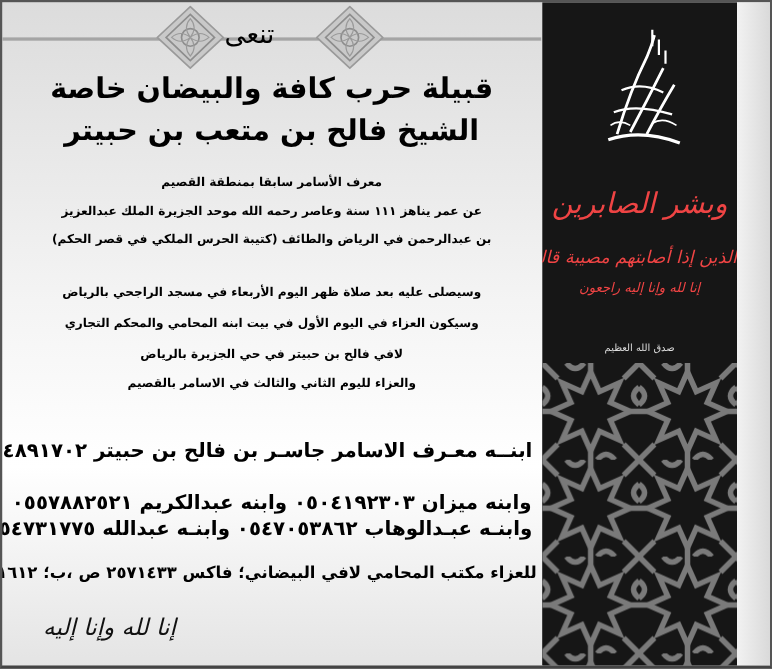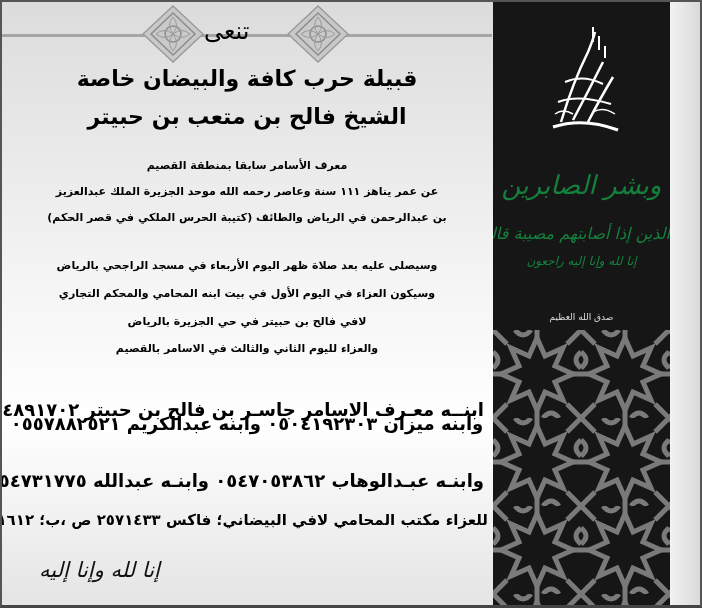--- a/index.html
+++ b/index.html
@@ -11,29 +11,29 @@
     font-family: "DejaVu Sans", sans-serif; color: #000; overflow: hidden;
   }
   .main { position: absolute; left: 0; top: 0; width: 490px; height: 100%; direction: rtl; text-align: center; }
   .top-rule { position: absolute; top: 32px; left: 0; width: 490px; height: 3px; background: #a5a5a5; }
   .header { position: absolute; top: 3px; left: 140px; width: 210px; height: 56px; }
   .ornament { position: absolute; top: 0; width: 62px; height: 58px; }
   .ornament.right { left: 145px; }
   .ornament.left { left: 0px; }
   .title { position: absolute; left: 62px; width: 83px; top: 6px; font-size: 24px; font-weight: normal; line-height: 40px; text-align: left; }
   .line { position: absolute; left: 8px; right: 8px; text-align: center; font-weight: bold; white-space: nowrap; }
-  .h1 { font-size: 22px; }
+  .h1 { font-size: 26px; }
   .t1 { font-size: 11px; }
   .t2 { font-size: 18px; }
   .t3 { font-size: 15px; }
   .side { position: absolute; left: 491px; top: 0; width: 177px; height: 100%; background: #161616; overflow: hidden; }
   .side-edge { position: absolute; left: 668px; top: 0; width: 34px; height: 100%; background: linear-gradient(to right, #f2f2f2, #d6d6d6); }
   .pattern { position: absolute; left: 0; top: 328px; width: 177px; height: 280px; }
   .bismillah { position: absolute; left: 40px; top: 20px; width: 100px; height: 120px; }
-  .calli { position: absolute; left: 0; width: 177px; text-align: center; color: #15803d; direction: rtl; font-family: "DejaVu Serif", serif; font-style: italic; white-space: nowrap; }
+  .calli { position: absolute; left: 0; width: 177px; text-align: center; color: #ef4444; direction: rtl; font-family: "DejaVu Serif", serif; font-style: italic; white-space: nowrap; }
   .sadaq { color: #ddd; font-size: 9px; font-style: normal; font-family: "DejaVu Sans", sans-serif; }
   .inna { position: absolute; left: 10px; top: 540px; width: 175px; height: 56px; direction: rtl; font-family: "DejaVu Serif", serif; font-style: italic; font-size: 21px; color: #111; text-align: center; line-height: 56px; letter-spacing: -1px; }
 </style>
 </head>
 <body>
 
 <div class="ad">
 
   <div class="main">
     <div class="top-rule"></div>
@@ -60,21 +60,21 @@
     <div class="line t1" style="top:157px;">معرف الأسامر سابقا  بمنطقة القصيم</div>
     <div class="line t1" style="top:183px;">عن عمر يناهز ١١١ سنة وعاصر رحمه الله موحد الجزيرة الملك عبدالعزيز</div>
     <div class="line t1" style="top:209px;">بن عبدالرحمن في الرياض والطائف (كتيبة الحرس الملكي في قصر الحكم)</div>
 
     <div class="line t1" style="top:257px;">وسيصلى  عليه بعد صلاة ظهر اليوم الأربعاء في مسجد الراجحي بالرياض</div>
     <div class="line t1" style="top:285px;">وسيكون العزاء في اليوم الأول في بيت ابنه المحامي والمحكم التجاري</div>
     <div class="line t1" style="top:313px;">لافي فالح بن حبيتر في حي الجزيرة  بالرياض</div>
     <div class="line t1" style="top:340px;">والعزاء لليوم الثاني والثالث في الاسامر بالقصيم</div>
 
     <div class="line t2" style="top:397px;">ابنــه معـرف الاسامر جاسـر بن فالح بن حبيتر ٠٥٠٤٨٩١٧٠٢</div>
-    <div class="line t2" style="top:411px;">وابنه ميزان ٠٥٠٤١٩٢٣٠٣ وابنه عبدالكريم ٠٥٥٧٨٨٢٥٢١</div>
+    <div class="line t2" style="top:445px;">وابنه ميزان ٠٥٠٤١٩٢٣٠٣ وابنه عبدالكريم ٠٥٥٧٨٨٢٥٢١</div>
     <div class="line t2" style="top:468px;">وابنـه عبـدالوهاب ٠٥٤٧٠٥٣٨٦٢ وابنـه عبدالله ٠٥٥٤٧٣١٧٧٥</div>
 
     <div class="line t3" style="top:509px; right:4px; left:4px; text-align:right;">للعزاء مكتب المحامي لافي البيضاني؛  فاكس ٢٥٧١٤٣٣  ص ،ب؛ ٣٩١٦١٢ الرمز البريدي ؛١١٣٦٥</div>
   </div>
 
   <div class="inna">إنا لله وإنا إليه راجعون</div>
 
   <div class="side">
     <svg class="bismillah" viewBox="0 0 100 120">
       <path d="M20 105 Q50 95 85 108" stroke="#fff" stroke-width="3" fill="none"></path>

